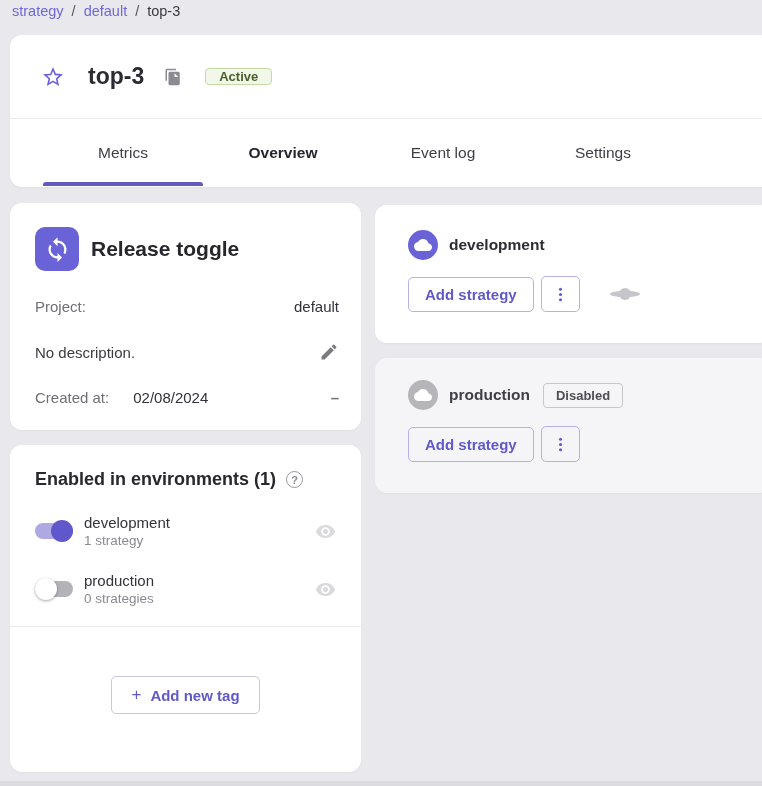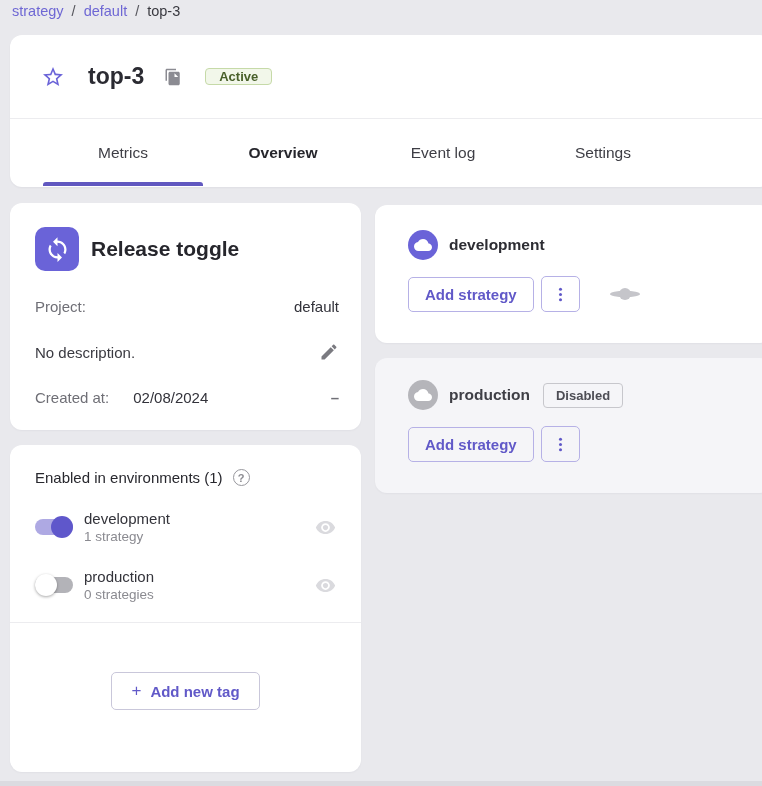--- a/index.html
+++ b/index.html
@@ -69,21 +69,21 @@
   .meta-value { font-size:15px; color:#32323a; }
   .spacer { flex:1; }
   .desc-text { font-size:15px; color:#3a3a41; }
   .edit-btn { width:20px; height:20px; cursor:pointer; display:flex; }
   .dash { color:#6f6f76; font-size:15px; font-weight:bold; }
 
   
   .env-card { top:445px; left:10px; width:351px; height:327px; }
   .env-top { padding:24px 25px 20px 25px; }
   .env-heading-row { display:flex; align-items:center; }
-  .env-heading { font-size:15px; font-weight:normal; color:#28282e; }
+  .env-heading { font-size:18px; font-weight:bold; color:#28282e; }
   .help-icon {
     margin-left:10px; width:17px; height:17px; border:1.5px solid #97979d;
     border-radius:50%; color:#8b8b91; font-size:11px; font-weight:bold;
     display:flex; align-items:center; justify-content:center; cursor:pointer;
   }
   .env-row { margin-top:24px; display:flex; align-items:center; }
   .toggle { position:relative; width:38px; height:22px; cursor:pointer; flex:none; }
   .toggle .track { position:absolute; top:3px; left:0; width:38px; height:16px; border-radius:8px; }
   .toggle .knob  { position:absolute; top:0; width:22px; height:22px; border-radius:50%; }
   .toggle.on .track { background:#aea9e3; }

